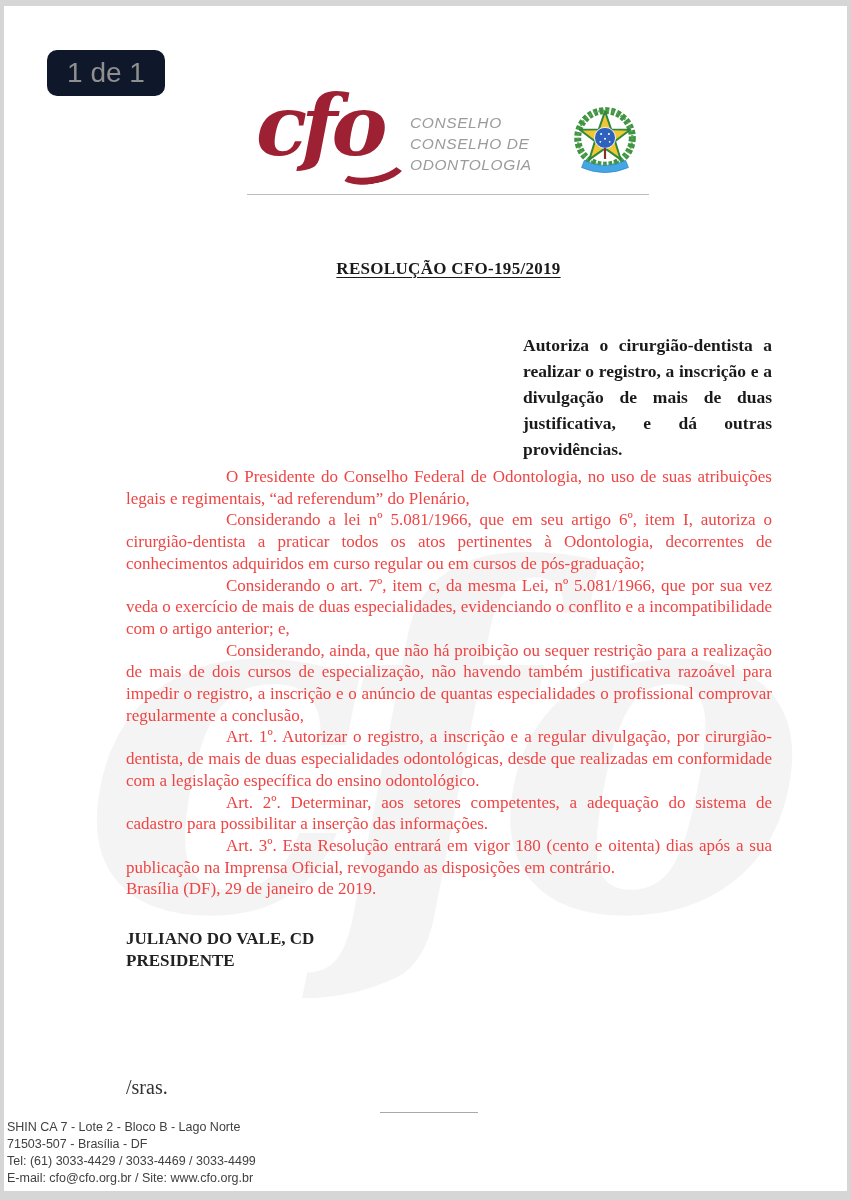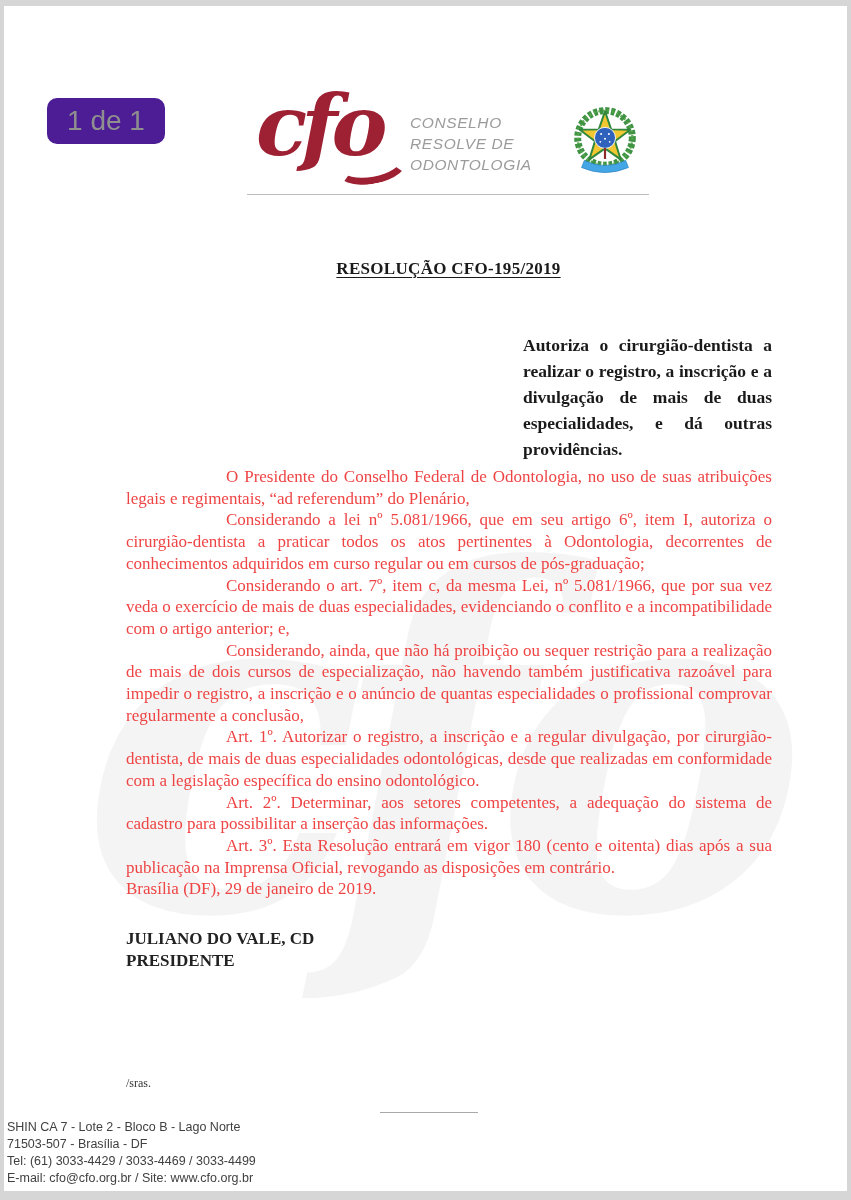--- a/index.html
+++ b/index.html
@@ -33,30 +33,29 @@
     color: rgba(0,0,0,0.045);
     white-space: nowrap;
     user-select: none;
     z-index: 0;
   }
   
   .page-pill {
     position: absolute;
     left: 43px; top: 44px;
     min-width: 118px; height: 46px;
-    background: #4c1d95;
+    background: #0f172a;
     border-radius: 10px;
     color: #8f8f8f;
     font-family: "Liberation Sans", sans-serif;
     font-size: 28px;
     font-weight: 500;
     display: flex; align-items: center; justify-content: center;
     padding: 0 18px;
     z-index: 2;
-    margin-top: 48px;
   }
   
   .header { position: absolute; left: 0; top: 0; width: 100%; z-index: 1; }
   .logo-text {
     position: absolute;
     left: 252px; top: 78px;
     font-family: "DejaVu Serif", serif;
     font-style: italic;
     font-weight: bold;
     font-size: 84px;
@@ -146,21 +145,21 @@
     font-size: 17px;
     font-weight: bold;
     line-height: 22px;
     color: #222222;
     z-index: 1;
   }
   
   .initials {
     position: absolute;
     left: 122px; top: 1070px;
-    font-size: 12px;
+    font-size: 20px;
     color: #333333;
     z-index: 1;
   }
   
   .footer {
     position: absolute;
     left: 0; top: 1106px;
     width: 100%;
     z-index: 1;
   }
@@ -187,21 +186,21 @@
 
     <div class="watermark">cfo</div>
 
     <div class="page-pill">1 de 1</div>
 
     <div class="header">
       <span class="logo-text">cfo</span>
       <span class="logo-swash"></span>
       <div class="org-name">
         <div>CONSELHO</div>
-        <div>RESOLVE DE</div>
+        <div>CONSELHO DE</div>
         <div>ODONTOLOGIA</div>
       </div>
       <svg class="coat-of-arms" width="78" height="78" viewBox="0 0 100 100">
         <circle cx="50" cy="46" r="35" fill="none" stroke="#3f9343" stroke-width="9" stroke-dasharray="5 2.5"></circle>
         <circle cx="50" cy="46" r="35" fill="none" stroke="#58a84f" stroke-width="3" stroke-dasharray="2 4"></circle>
         <polygon points="50,12 57.9,35.1 82.3,35.5 62.8,50.2 70,73.5 50,59.5 30,73.5 37.2,50.2 17.7,35.5 42.1,35.1" fill="#f2c832" stroke="#31873b" stroke-width="2.5" stroke-linejoin="round"></polygon>
         <circle cx="50" cy="46" r="13.5" fill="#2e62bd" stroke="#f7f7f7" stroke-width="1.2"></circle>
         <circle cx="45" cy="41" r="1.3" fill="#ffffff"></circle>
         <circle cx="55" cy="41" r="1.3" fill="#ffffff"></circle>
         <circle cx="50" cy="47" r="1.3" fill="#ffffff"></circle>
@@ -209,21 +208,21 @@
         <circle cx="56" cy="51" r="1.1" fill="#ffffff"></circle>
         <rect x="48.6" y="59" width="2.8" height="14" fill="#8c2a2a"></rect>
         <path d="M20,84 Q50,97 80,84 L76.5,75 Q50,88 23.5,75 Z" fill="#45a6e6" stroke="#2f86c4" stroke-width="1"></path>
       </svg>
     </div>
 
     <div class="header-divider"></div>
 
     <h1 class="doc-title">RESOLUÇÃO CFO-195/2019</h1>
 
-    <p class="summary">Autoriza o cirurgião-dentista a realizar o registro, a inscrição e a divulgação de mais de duas especialidades, e dá outras providências.</p>
+    <p class="summary">Autoriza o cirurgião-dentista a realizar o registro, a inscrição e a divulgação de mais de duas justificativa, e dá outras providências.</p>
 
     <div class="doc-body">
       <p>O Presidente do Conselho Federal de Odontologia, no uso de suas atribuições legais e regimentais, “ad referendum” do Plenário,</p>
       <p>Considerando a lei nº 5.081/1966, que em seu artigo 6º, item I, autoriza o cirurgião-dentista a praticar todos os atos pertinentes à Odontologia, decorrentes de conhecimentos adquiridos em curso regular ou em cursos de pós-graduação;</p>
       <p>Considerando o art. 7º, item c, da mesma Lei, nº 5.081/1966, que por sua vez veda o exercício de mais de duas especialidades, evidenciando o conflito e a incompatibilidade com o artigo anterior; e,</p>
       <p>Considerando, ainda, que não há proibição ou sequer restrição para a realização de mais de dois cursos de especialização, não havendo também justificativa razoável para impedir o registro, a inscrição e o anúncio de quantas especialidades o profissional comprovar regularmente a conclusão,</p>
       <p>Art. 1º. Autorizar o registro, a inscrição e a regular divulgação, por cirurgião-dentista, de mais de duas especialidades odontológicas, desde que realizadas em conformidade com a legislação específica do ensino odontológico.</p>
       <p>Art. 2º. Determinar, aos setores competentes, a adequação do sistema de cadastro para possibilitar a inserção das informações.</p>
       <p>Art. 3º. Esta Resolução entrará em vigor 180 (cento e oitenta) dias após a sua publicação na Imprensa Oficial, revogando as disposições em contrário.</p>
       <p class="dateline">Brasília (DF), 29 de janeiro de 2019.</p>

